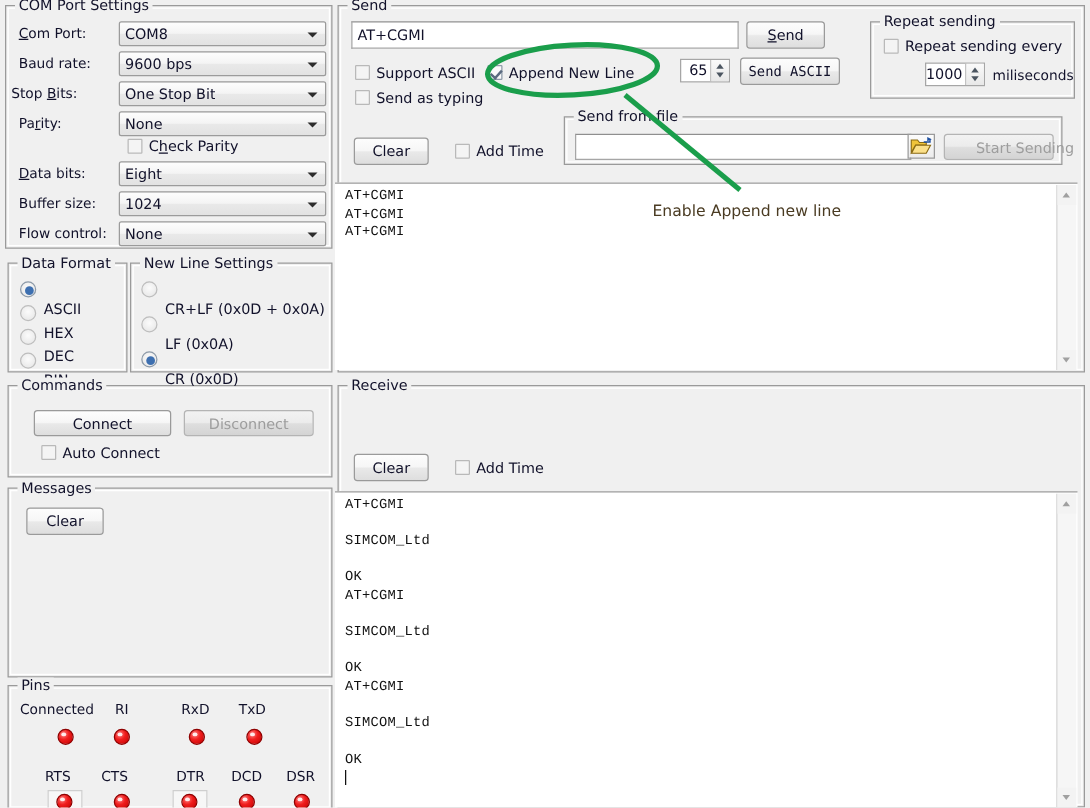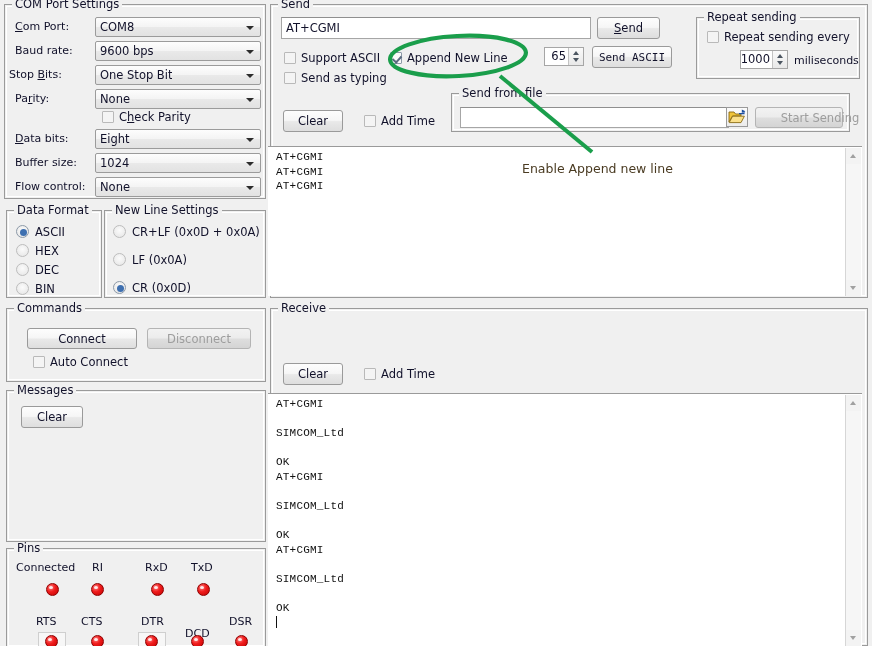--- a/index.html
+++ b/index.html
@@ -133,21 +133,21 @@
   .rd.on .dot { border-color: #8d9aa8; }
   .rd.on .dot::after {
     content: "";
     position: absolute;
     left: 3px; top: 3px;
     width: 7px; height: 7px;
     border-radius: 50%;
     background: #3d6fb0;
   }
   .rd .txt {
-    position: absolute; left: 19px; top: 1px;
+    position: absolute; left: 19px; top: 16px;
     font-size: 11.5px; line-height: 15px; color: #11112a;
   }
 
   
   .tin {
     position: absolute;
     background: #ffffff;
     border: 1px solid #a6a6a6;
     border-top-color: #8f8f8f;
   }
@@ -404,21 +404,21 @@
       <div class="lbl" style="left:184px; top:12px;text-align:right;">TxD</div>
 
       <div class="led" style="left:39px; top:34px;"></div>
       <div class="led" style="left:84px; top:34px;"></div>
       <div class="led" style="left:144px; top:34px;"></div>
       <div class="led" style="left:190px; top:34px;"></div>
 
       <div class="lbl" style="left:29px; top:66px;">RTS</div>
       <div class="lbl" style="left:74px; top:66px;">CTS</div>
       <div class="lbl" style="left:134px; top:66px;">DTR</div>
-      <div class="lbl" style="left:178px; top:66px;margin-top:12px;">DCD</div>
+      <div class="lbl" style="left:178px; top:66px;">DCD</div>
       <div class="lbl" style="left:222px; top:66px;">DSR</div>
 
       <div class="ledcell" style="left:31px; top:83px;"></div>
       <div class="led" style="left:38px; top:86px;"></div>
       <div class="led" style="left:84px; top:86px;"></div>
       <div class="ledcell" style="left:131px; top:83px;"></div>
       <div class="led" style="left:138px; top:86px;"></div>
       <div class="led" style="left:184px; top:86px;"></div>
       <div class="led" style="left:228px; top:86px;"></div>
     </div>

